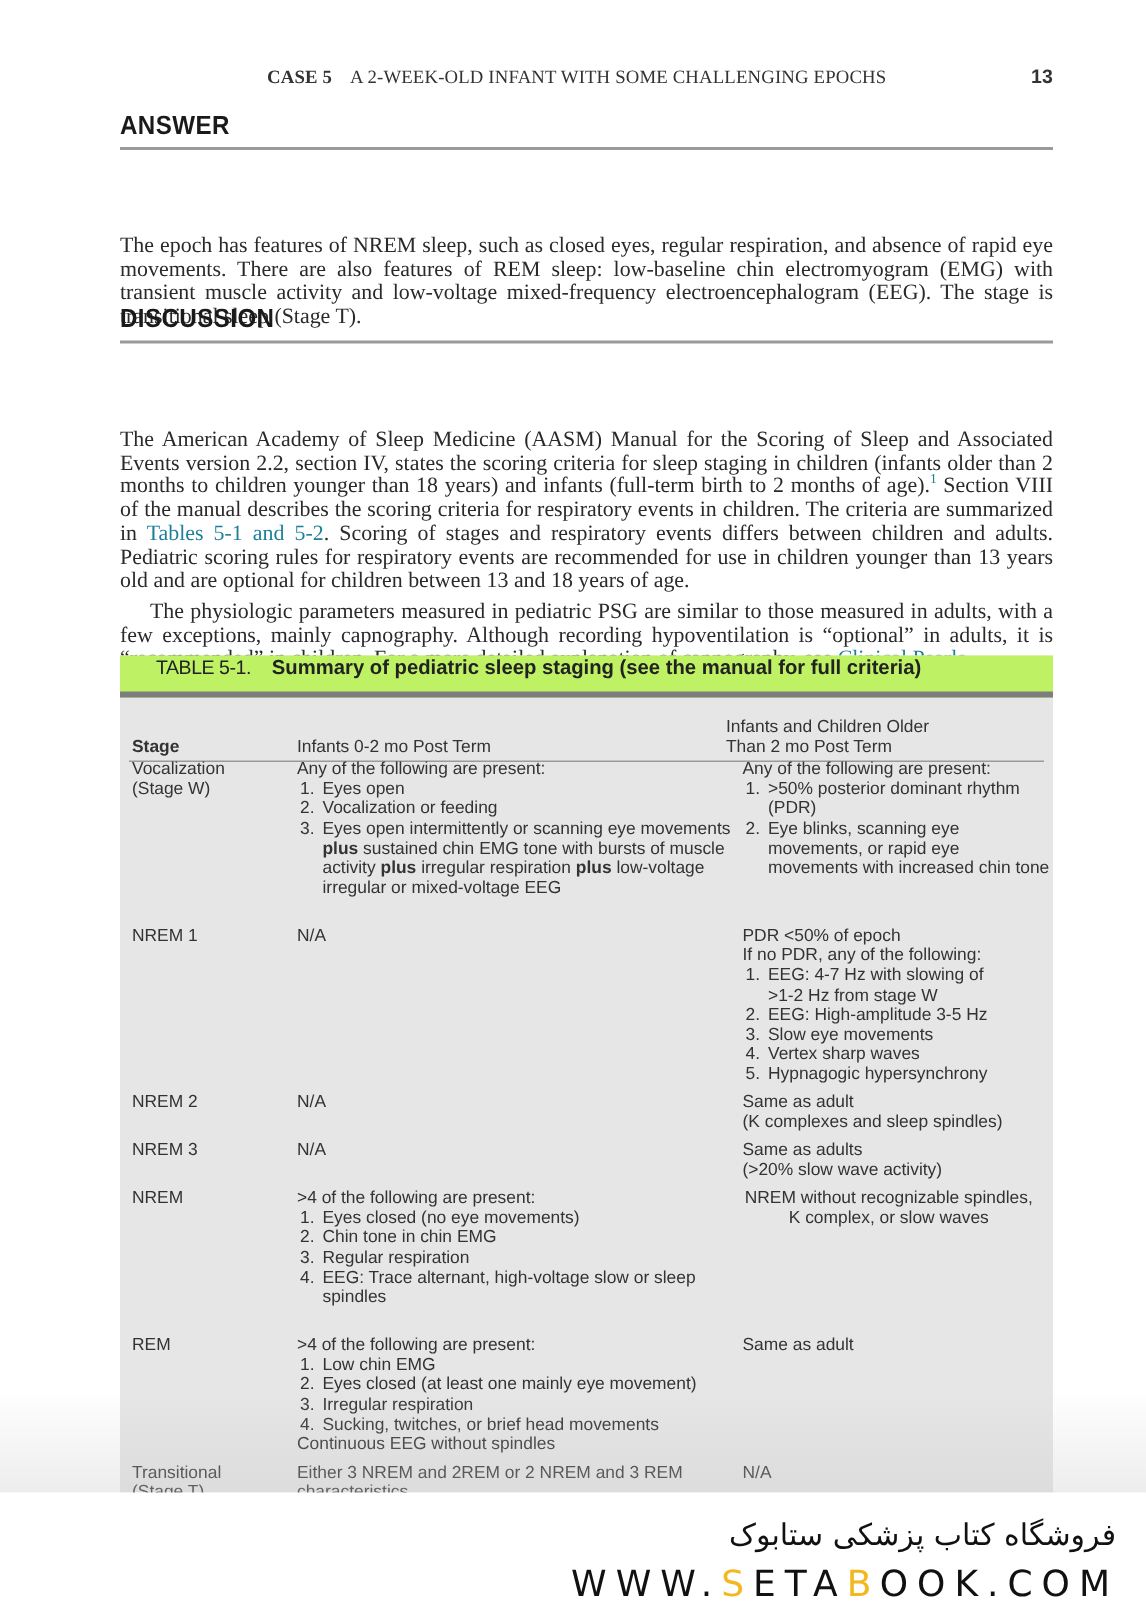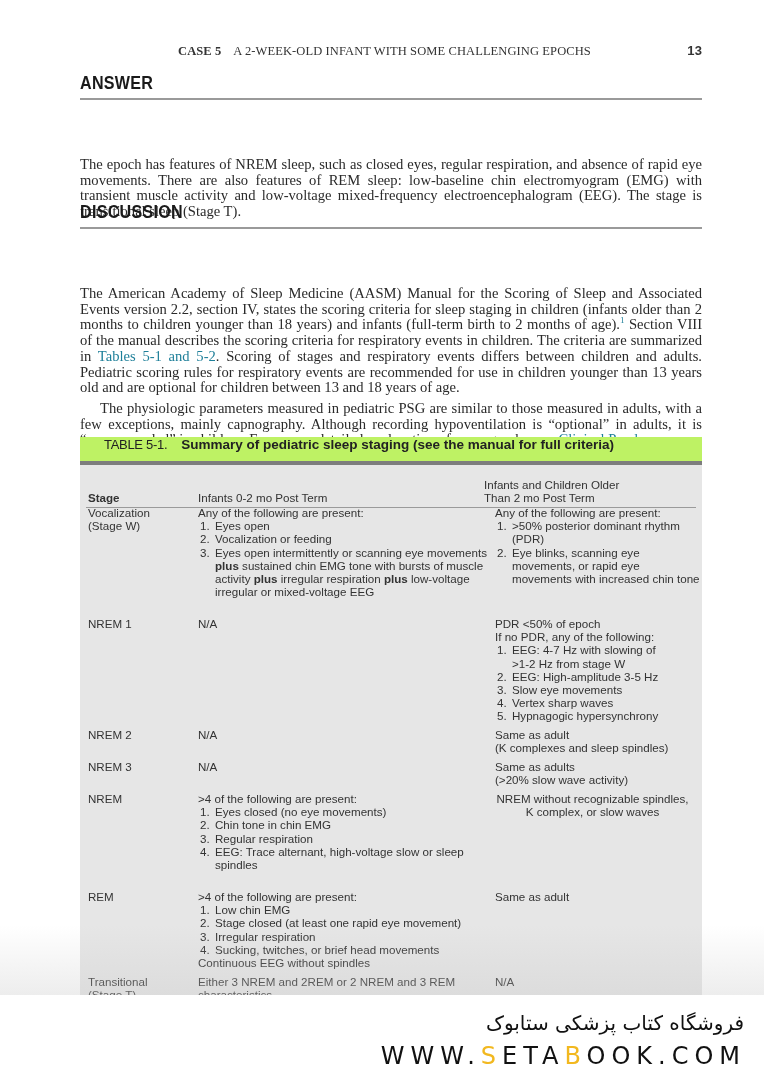--- a/index.html
+++ b/index.html
@@ -176,21 +176,21 @@
   <div class="row" style="top:453px;">
     <div class="cell c1">REM</div>
     <div class="cell c2">
       <div>&gt;4 of the following are present:</div>
       <div class="li">
           <span class="n">1.</span>
           <span>Low chin EMG</span>
         </div>
       <div class="li">
           <span class="n">2.</span>
-          <span>Stage closed (at least one rapid eye movement)</span>
+          <span>Eyes closed (at least one mainly eye movement)</span>
         </div>
       <div class="li">
           <span class="n">3.</span>
           <span>Irregular respiration</span>
         </div>
       <div class="li">
           <span class="n">4.</span>
           <span>Sucking, twitches, or brief head movements</span>
         </div>
       <div>Continuous EEG without spindles</div>

